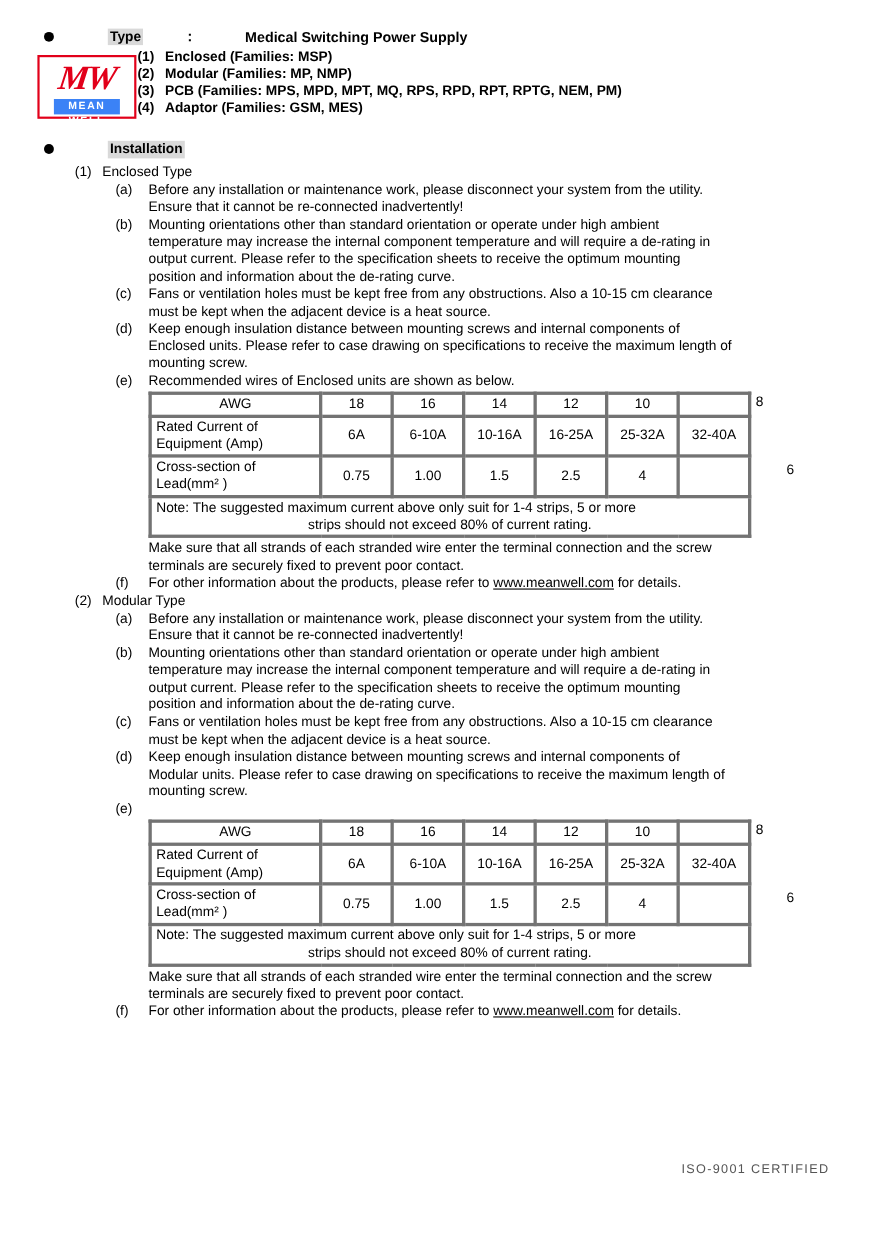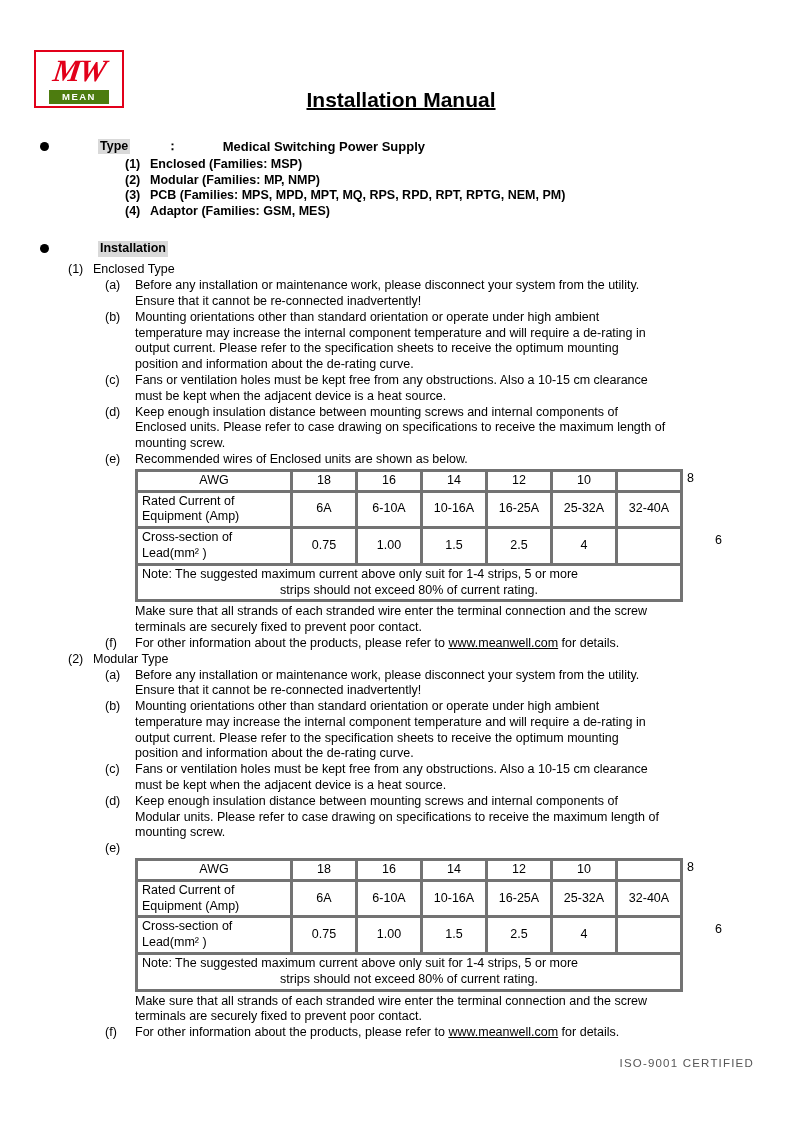--- a/index.html
+++ b/index.html
@@ -11,21 +11,21 @@
   }
 
   
   .logo { position: absolute; left: 34px; top: 50px; width: 90px; height: 58px; border: 2px solid #e2001a; background: #fff; }
   .logo-mw {
     height: 38px; line-height: 38px; text-align: center; color: #e2001a;
     font-family: "Liberation Serif", serif; font-style: italic; font-weight: bold;
     font-size: 31px; transform: skewX(-8deg); letter-spacing: -2px;
   }
   .logo-bar {
-    margin: 0 13px; height: 14px; line-height: 14px; background: #4d7c0f; color: #fff;
+    margin: 0 13px; height: 14px; line-height: 14px; background: #3b82f6; color: #fff;
     text-align: center; font-weight: bold; font-size: 9.5px; letter-spacing: 1.5px;
   }
 
   
   .doc-title-row { padding-top: 86px; height: 113px; text-align: center; }
   .doc-title { font-size: 21px; font-weight: bold; text-decoration: underline; text-decoration-thickness: 2px; line-height: 27px; }
 
   
   .bullet-row { display: flex; align-items: center; margin-left: 40px; height: 17px; gap: 36px; }
   .type-row { margin-top: 25px; }
@@ -76,23 +76,20 @@
 </head>
 <body>
 
 <div class="page">
 
   <div class="logo">
     <div class="logo-mw">MW</div>
     <div class="logo-bar">MEAN WELL</div>
   </div>
 
-  <div class="doc-title-row">
-    <span class="doc-title">Installation Manual</span>
-  </div>
 
   <div class="bullet-row type-row">
     <span class="dot"></span>
     <span class="hl">Type</span>
     <span class="colon">：</span>
     <span class="type-heading">Medical Switching Power Supply</span>
   </div>
 
   <div class="type-items">
     <div class="titem">

